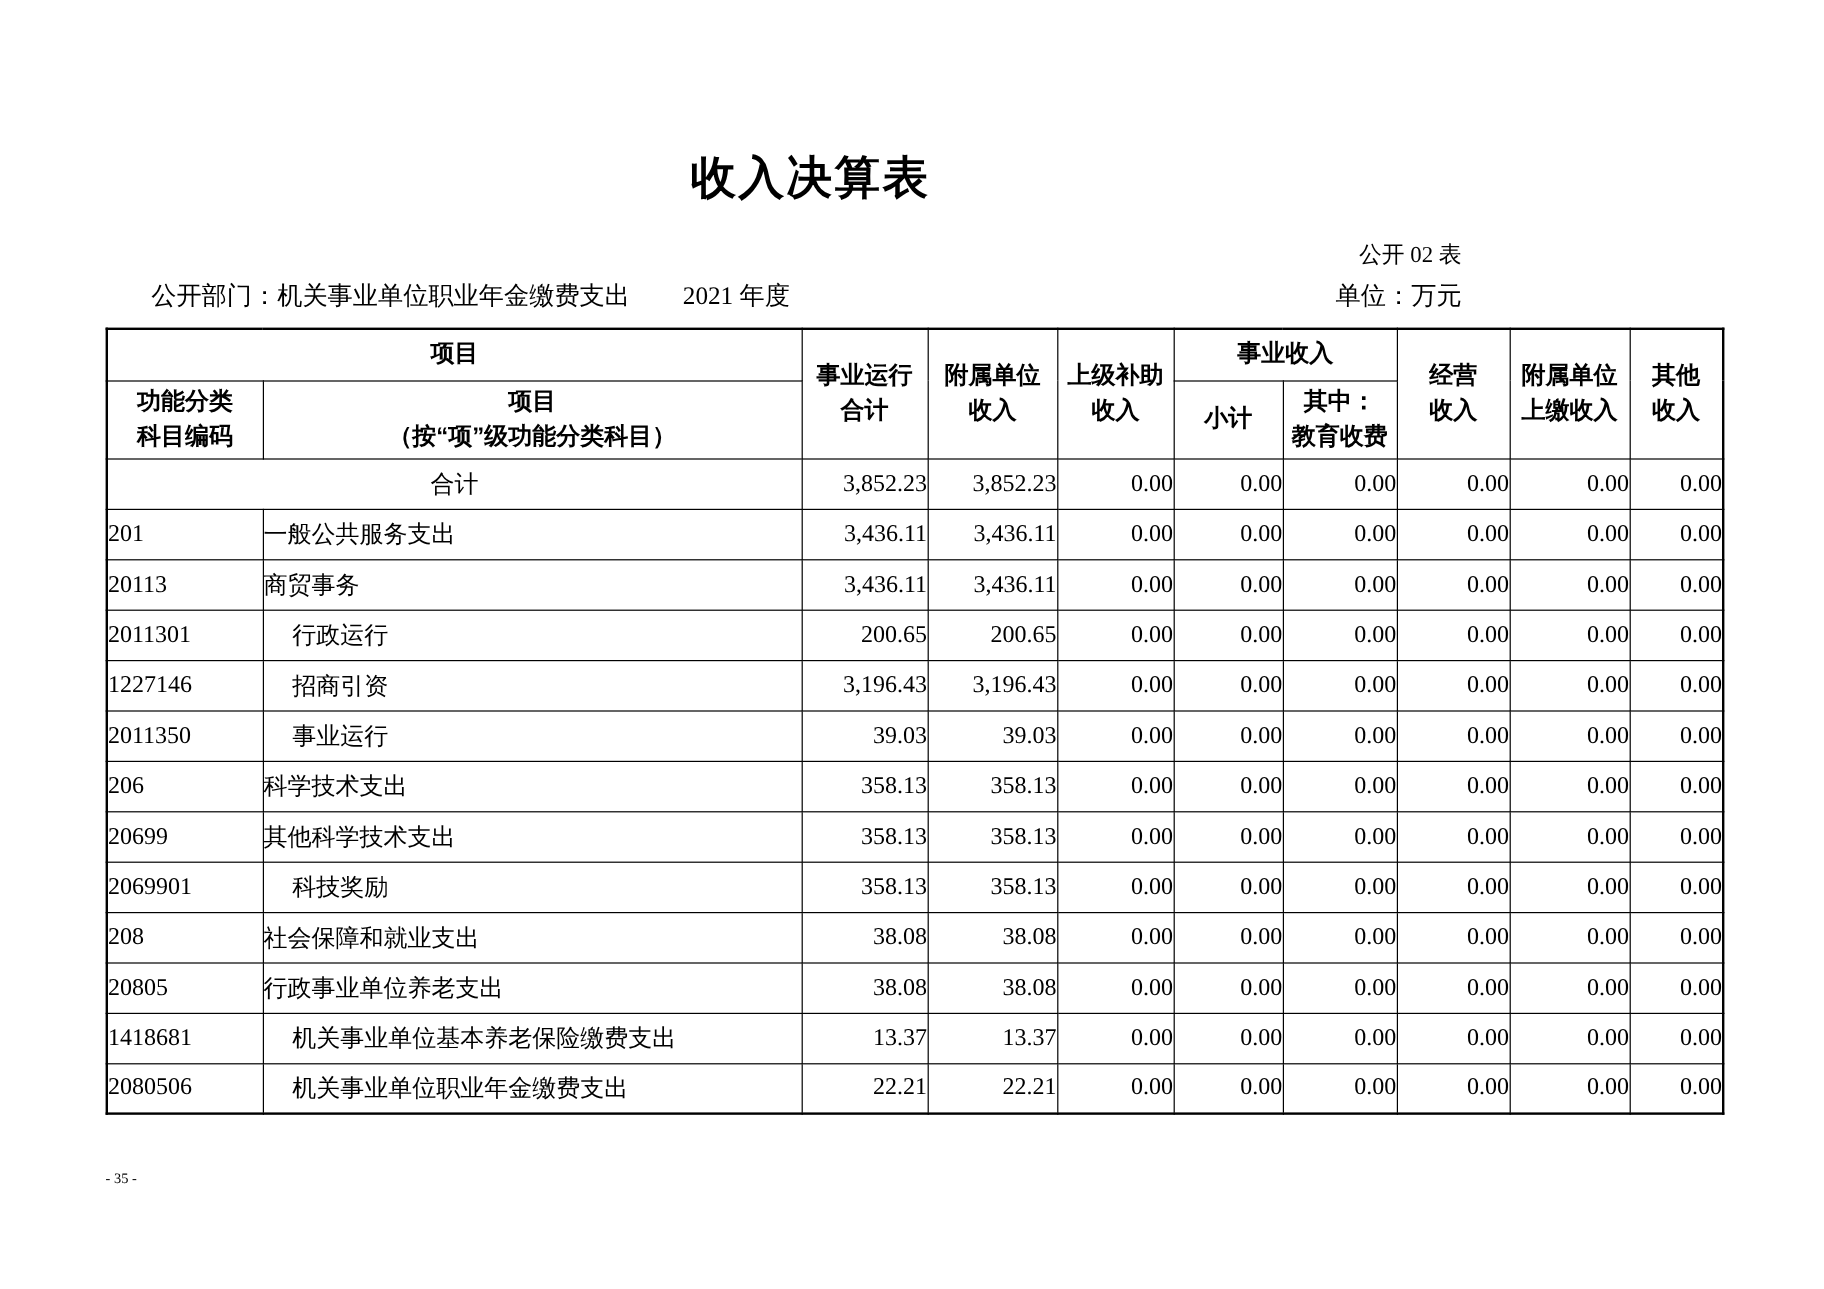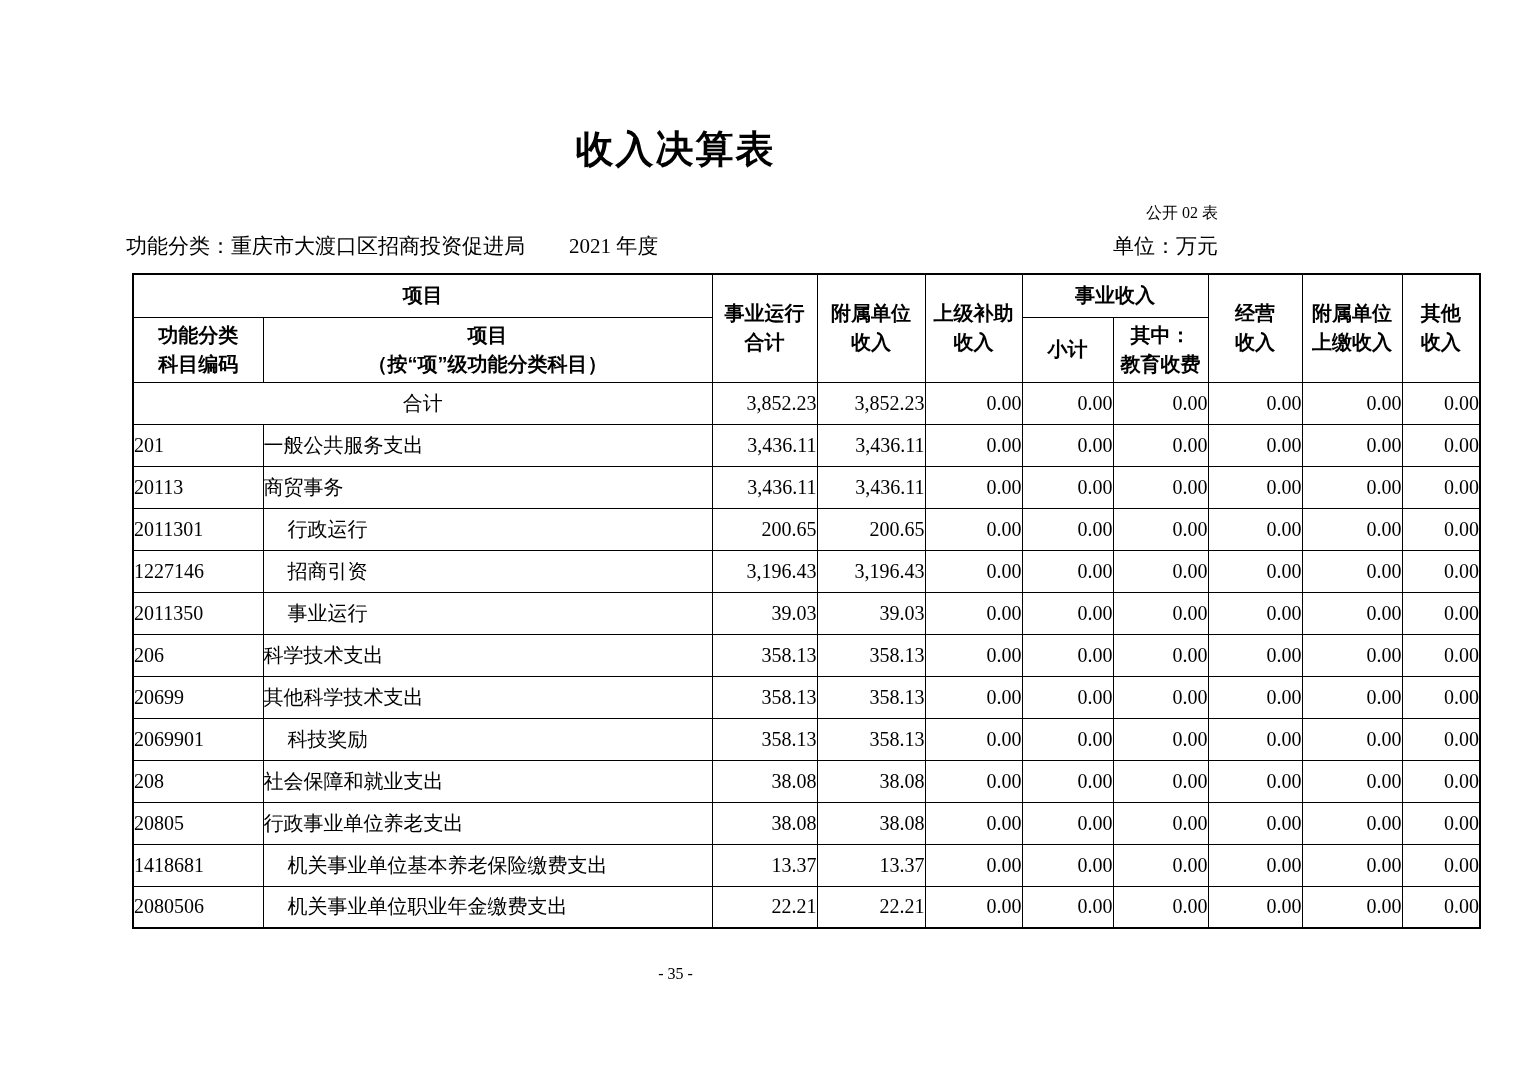--- a/index.html
+++ b/index.html
@@ -22,40 +22,39 @@
     font-family: "Liberation Sans", sans-serif;
     font-weight: bold;
     font-size: 38px;
     line-height: 50px;
     letter-spacing: 2px;
   }
   .form-no {
     margin-top: 26px;
     text-align: right;
     padding-right: 45px;
-    font-size: 16px;
+    font-size: 19px;
     line-height: 26px;
   }
   .meta-row {
     margin-top: 7px;
     display: flex;
     justify-content: space-between;
     font-size: 21px;
     line-height: 27px;
     padding-left: 38px;
     padding-right: 45px;
   }
   .meta-year { margin-left: 44px; margin-top: 47px; }
   table.income {
     margin-top: 13px;
     width: 1347px;
     border-collapse: collapse;
     table-layout: fixed;
     border: 2px solid #000;
-    margin-left: 44px;
   }
   table.income th, table.income td {
     border: 1.5px solid #000;
     padding: 0;
     overflow: hidden;
   }
   thead th {
     font-family: "Liberation Sans", sans-serif;
     font-weight: bold;
     font-size: 20px;
@@ -71,37 +70,37 @@
     font-size: 20px;
     vertical-align: middle;
     font-family: "Liberation Serif", serif;
   }
   td.code-cell { text-align: left; padding-left: 9px; }
   td.name-cell { text-align: left; padding-left: 12px; }
   td.name-cell.indent { padding-left: 24px; }
   td.merged-cell { text-align: center; padding-left: 0; }
   td.num-cell { text-align: right; padding-right: 10px; }
   .page-num {
-    margin-top: 36px;
-    text-align: center;
-    font-size: 16px;
+    margin-top: 46px;
+    text-align: left;
+    font-size: 12px;
   }
 </style>
 </head>
 <body>
 
 <div class="sheet">
 
   <h1 class="doc-title">收入决算表</h1>
 
   <div class="form-no">公开 02 表</div>
 
   <div class="meta-row">
     <div>
-      <span>功能分类：重庆市大渡口区招商投资促进局</span><span class="meta-year">2021 年度</span>
+      <span>公开部门：机关事业单位职业年金缴费支出</span><span class="meta-year">2021 年度</span>
     </div>
     <div>单位：万元</div>
   </div>
 
   <table class="income">
     <colgroup>
       <col style="width:130px">
       <col style="width:449px">
       <col style="width:105px">
       <col style="width:108px">

